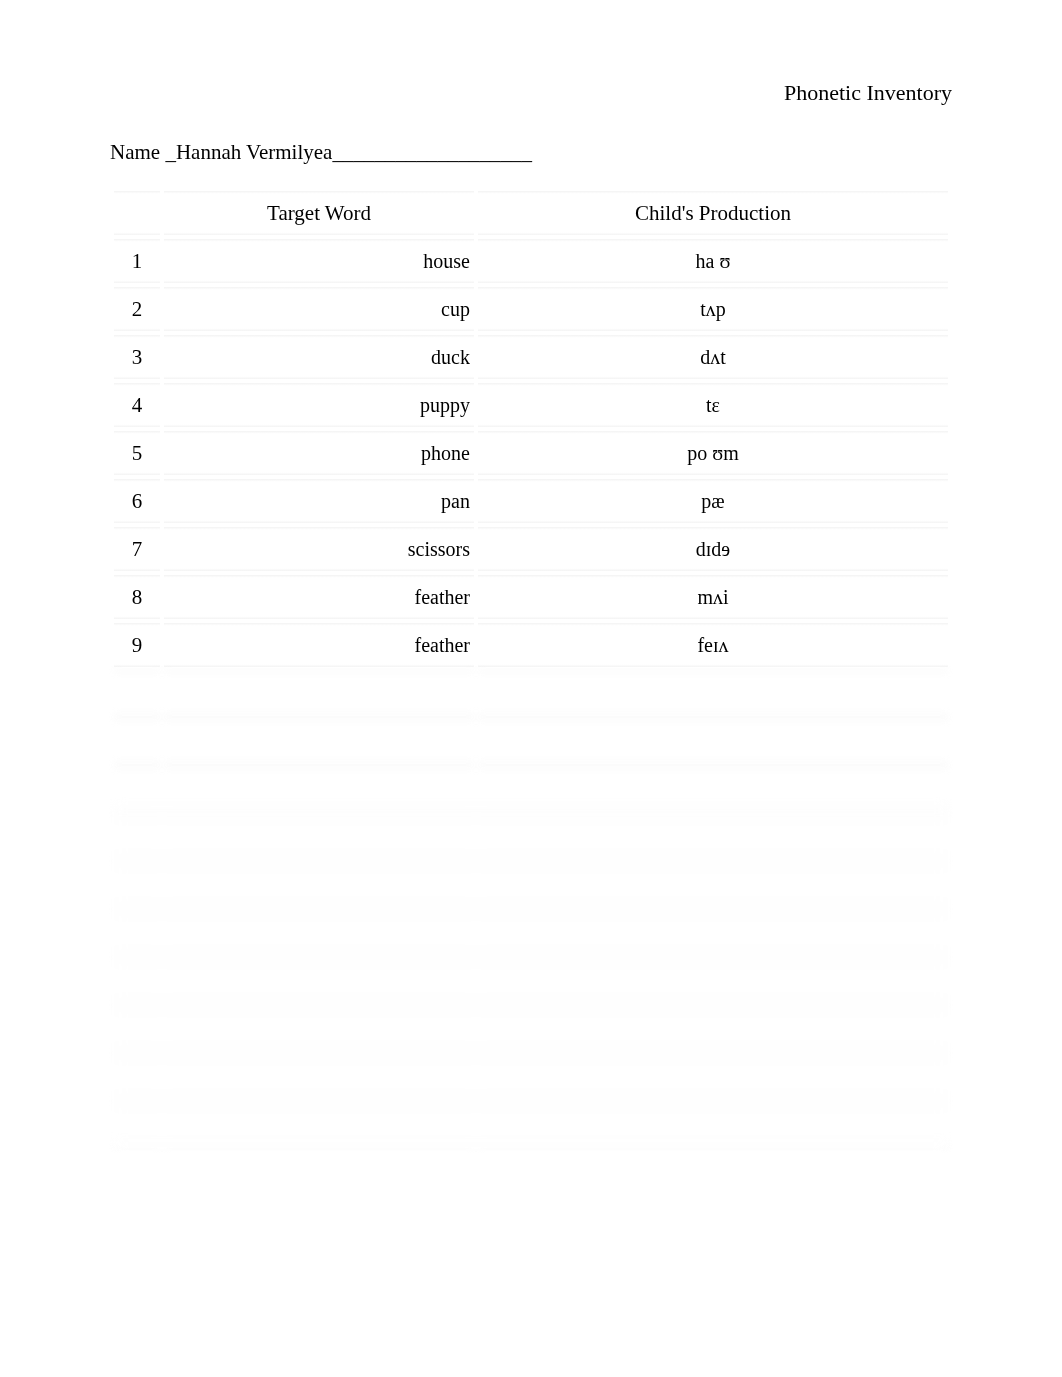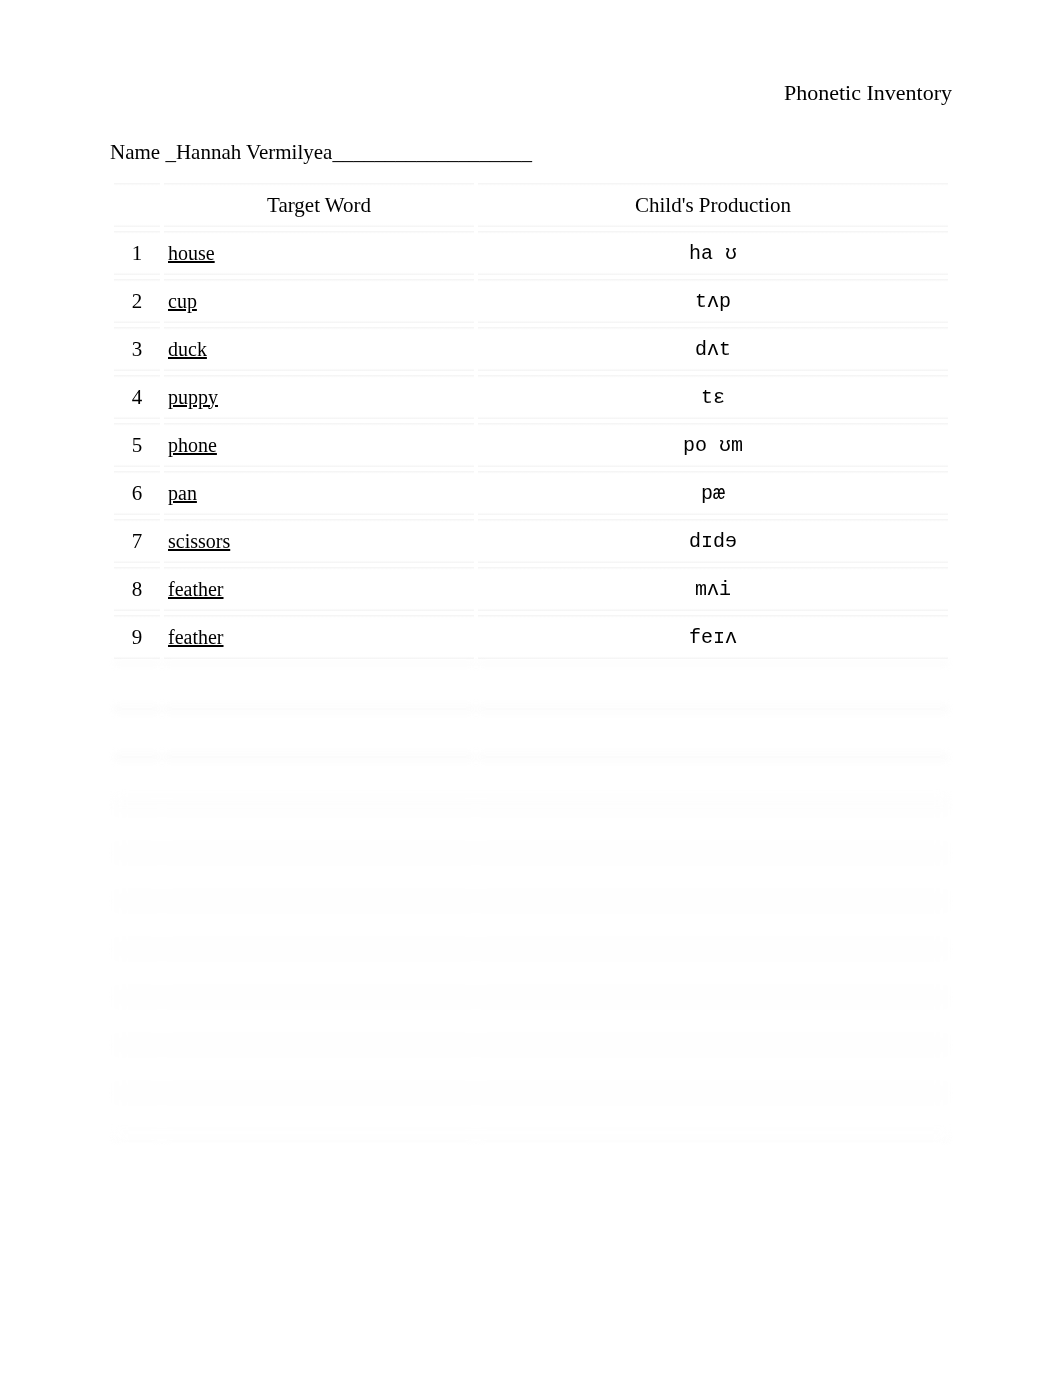--- a/index.html
+++ b/index.html
@@ -18,21 +18,21 @@
       position: relative;
     }
     .title {
       text-align: right;
       font-size: 22px;
       margin-bottom: 34px;
     }
     .header-row {
       display: flex;
       justify-content: space-between;
-      margin-bottom: 14px;
+      margin-bottom: 22px;
       font-size: 21px;
     }
     .name-section {
       white-space: pre;
     }
     .ca-section {
       padding-right: 80px;
     }
     .table-wrap {
       position: relative;
@@ -67,26 +67,25 @@
       width: 310px;
     }
     .col-prod {
       width: auto;
     }
     td.num {
       text-align: center;
       font-size: 21px;
     }
     td.target {
-      text-align: left;
-      text-decoration: underline;
+      text-align: right;
     }
     td.prod {
       text-align: center;
-      font-family: Liberation Mono, monospace;
+      font-family: Liberation Serif, serif;
     }
     
     .blur-overlay {
       position: absolute;
       left: 0;
       right: 0;
       top: 610px;
       bottom: 0;
       backdrop-filter: blur(8px);
       -webkit-backdrop-filter: blur(8px);

